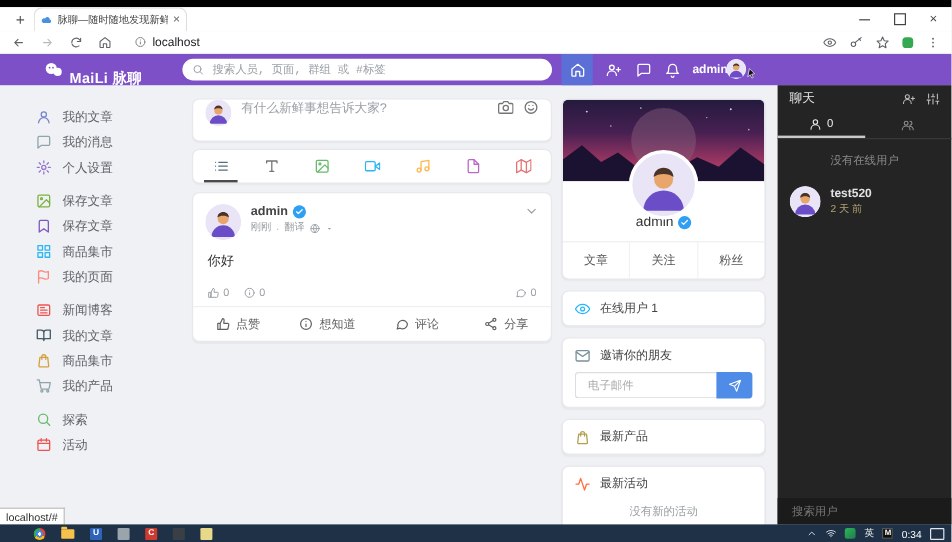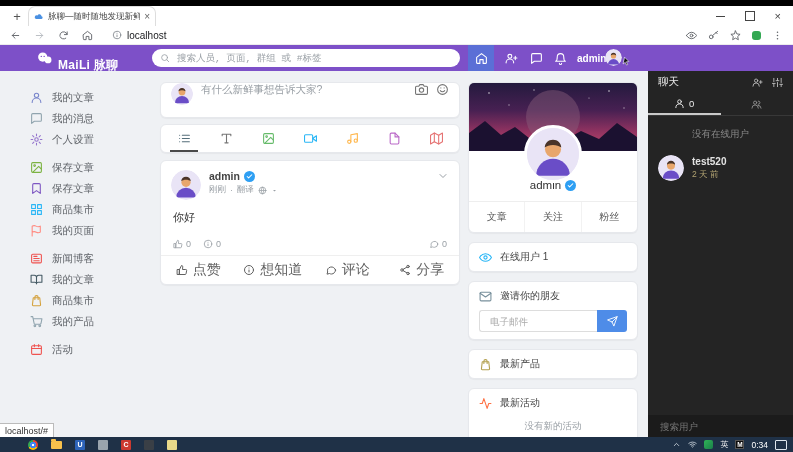--- a/index.html
+++ b/index.html
@@ -78,21 +78,21 @@
   .post-meta{font-size:8.5px;color:#9aa0a6;display:flex;gap:4px;align-items:center}
   .meta-g{width:9px;height:9px;color:#9aa0a6}
   .meta-c{width:7px;height:7px;color:#9aa0a6}
   .post-chev{margin-left:auto;width:12px;height:12px;color:#9aa0a6}
   .post-content{padding:7px 12px 9px;font-size:11px;color:#333}
   .post-stats{display:flex;align-items:center;padding:5px 12px 6px;font-size:9px;color:#9aa0a6;gap:12px}
   .stat{display:flex;align-items:center;gap:3px}
   .stat .g{width:10px;height:10px}
   .stat.right{margin-left:auto}
   .post-actions{display:flex;height:28px;align-items:center;border-top:1px solid #efefef}
-  .pa{flex:1;display:flex;justify-content:center;align-items:center;gap:5px;font-size:14px;color:#616161;cursor:pointer}
+  .pa{flex:1;display:flex;justify-content:center;align-items:center;gap:5px;font-size:10px;color:#616161;cursor:pointer}
   .pa-ic{width:12px;height:12px}
 
   
   #widgets{left:468px;top:82px;width:170px}
   .profile-card{overflow:hidden;padding:0}
   .cover{height:68px;position:relative}
   .cover svg{display:block}
   .pbody{position:relative;text-align:center;padding-top:28px}
   .avatar-big{position:absolute;top:-26px;left:50%;transform:translateX(-50%);width:52px;height:52px;
               border-radius:50%;overflow:hidden;border:3px solid #fff;background:#eae6f7}
@@ -401,20 +401,29 @@
           <svg viewBox="0 0 24 24" fill="none" stroke="currentColor" stroke-width="2" stroke-linecap="round" stroke-linejoin="round">
             <circle cx="9" cy="20" r="1.6"></circle>
             <circle cx="18" cy="20" r="1.6"></circle>
             <path d="M2 3h3l2.6 12.5a2 2 0 0 0 2 1.5h8.7a2 2 0 0 0 2-1.6L22 7H6"></path>
           </svg>
         </span>
         <span class="s-label">我的产品</span>
       </div>
     </div>
     <div class="s-group">
+      <div class="s-item">
+        <span class="s-icon" data-icon="search" style="color: rgb(102, 187, 106);">
+          <svg viewBox="0 0 24 24" fill="none" stroke="currentColor" stroke-width="2" stroke-linecap="round" stroke-linejoin="round">
+            <circle cx="11" cy="11" r="7"></circle>
+            <path d="M21 21l-4.5-4.5"></path>
+          </svg>
+        </span>
+        <span class="s-label">探索</span>
+      </div>
       <div class="s-item">
         <span class="s-icon" data-icon="calendar" style="color: rgb(239, 83, 80);">
           <svg viewBox="0 0 24 24" fill="none" stroke="currentColor" stroke-width="2" stroke-linecap="round" stroke-linejoin="round">
             <rect x="3" y="5" width="18" height="16" rx="2"></rect>
             <path d="M3 10h18M8 3v4M16 3v4"></path>
           </svg>
         </span>
         <span class="s-label">活动</span>
       </div>
     </div>

